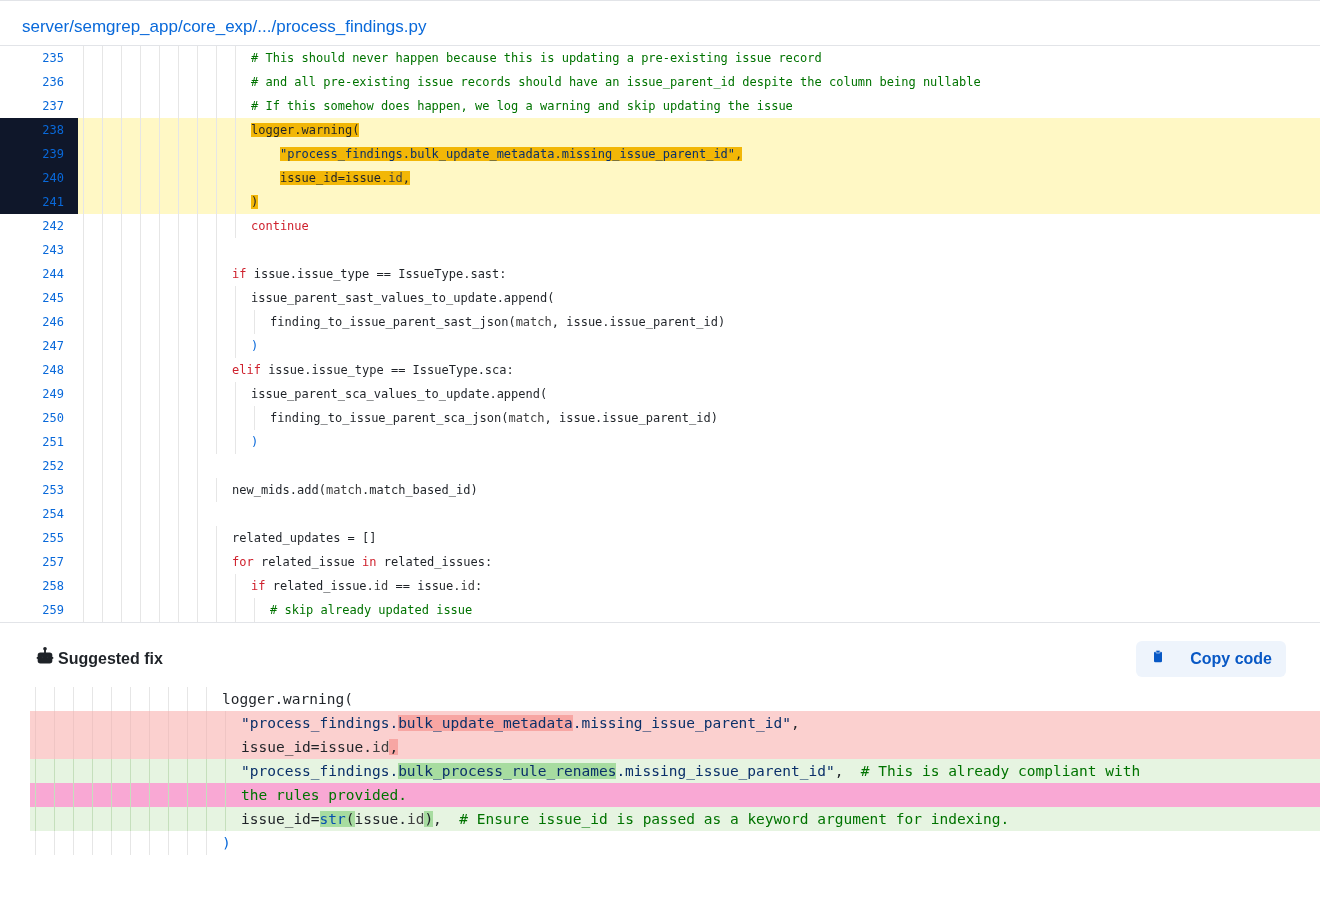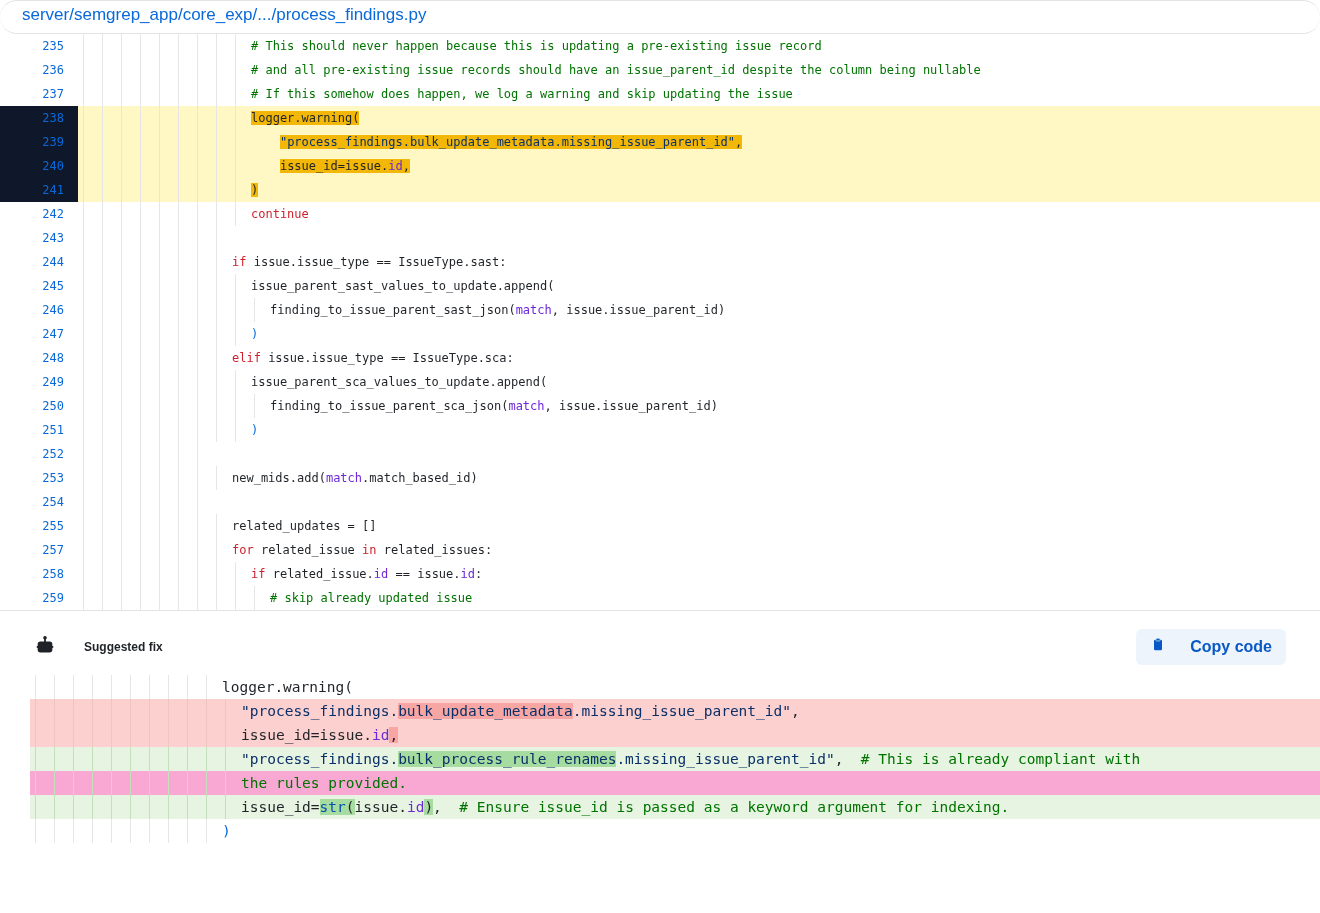--- a/index.html
+++ b/index.html
@@ -3,26 +3,25 @@
 <meta charset="utf-8">
 <style>
   * { box-sizing: border-box; margin: 0; padding: 0; }
   body {
     font-family: -apple-system, BlinkMacSystemFont, "Segoe UI", Helvetica, Arial, sans-serif;
     font-size: 14px;
     color: #1f2328;
     background: #fff;
   }
   .breadcrumb {
-    padding: 4px 22px 8px 22px;
+    padding: 16px 22px 8px 22px;
     border-top: 1px solid #e2e4e8;
     border-bottom: 1px solid #e2e4e8;
     color: #0969da;
     font-size: 17px;
-    border-radius: 20px;
   }
   .breadcrumb a { color: #0969da; text-decoration: none; }
   .code-pane {
     font-family: ui-monospace, SFMono-Regular, "SF Mono", Menlo, Consolas, monospace;
     font-size: 12px;
     line-height: 24px;
   }
   .code-row { display: flex; white-space: pre; }
   .ln {
     width: 78px;
@@ -50,42 +49,42 @@
     width: 1px;
     background: #e6e6e6;
   }
   .code-content {
     flex: 1;
     padding-left: 2px;
   }
   .tok-c { color: #007300; }
   .tok-k { color: #cf222e; margin-top: 8px; }
   .tok-s { color: #0a3069; }
-  .tok-i { color: #6d28d9; }
+  .tok-i { color: #404040; }
   .tok-b { color: #0550ae; }
   .tok-br { color: #0969da; }
   .row-hl-light { background: #fff8c5; }
   .row-hl-light .ln { background: #0f172a; }
   .span-hl { background: #f2b707; }
   .code-scroll {
     max-height: 590px;
     overflow: hidden;
     border-bottom: 1px solid #e2e4e8;
   }
   .suggest-header {
     display: flex;
     align-items: center;
     justify-content: space-between;
     padding: 18px 34px 10px 34px;
   }
   .suggest-header-left {
     display: flex;
     align-items: center;
-    gap: 28px;
-    font-size: 12px;
+    gap: 2px;
+    font-size: 16px;
     font-weight: 600;
   }
   .copy-btn {
     display: inline-flex;
     align-items: center;
     gap: 24px;
     background: #eef4fc;
     color: #0858c5;
     border: none;
     padding: 8px 14px;

